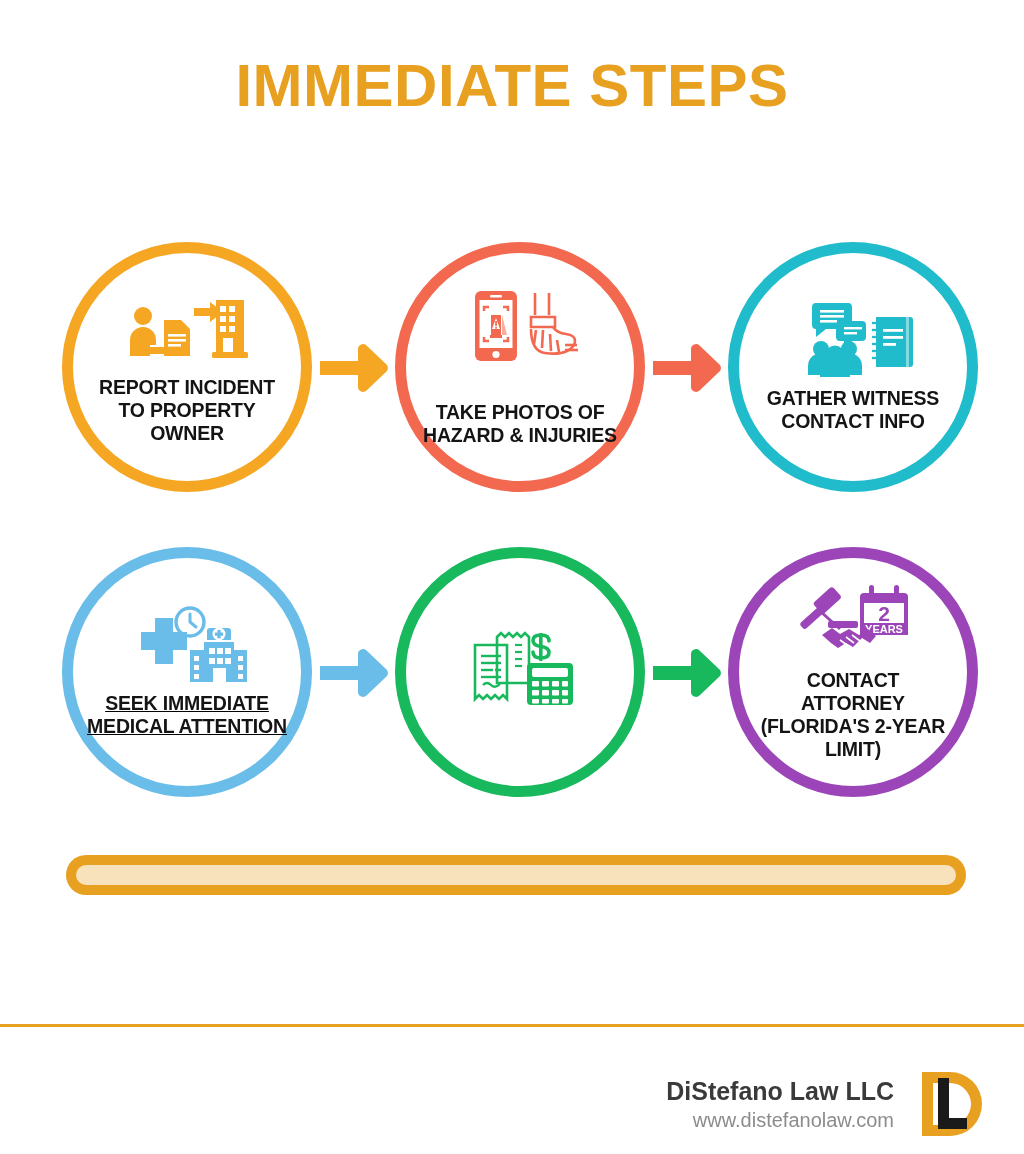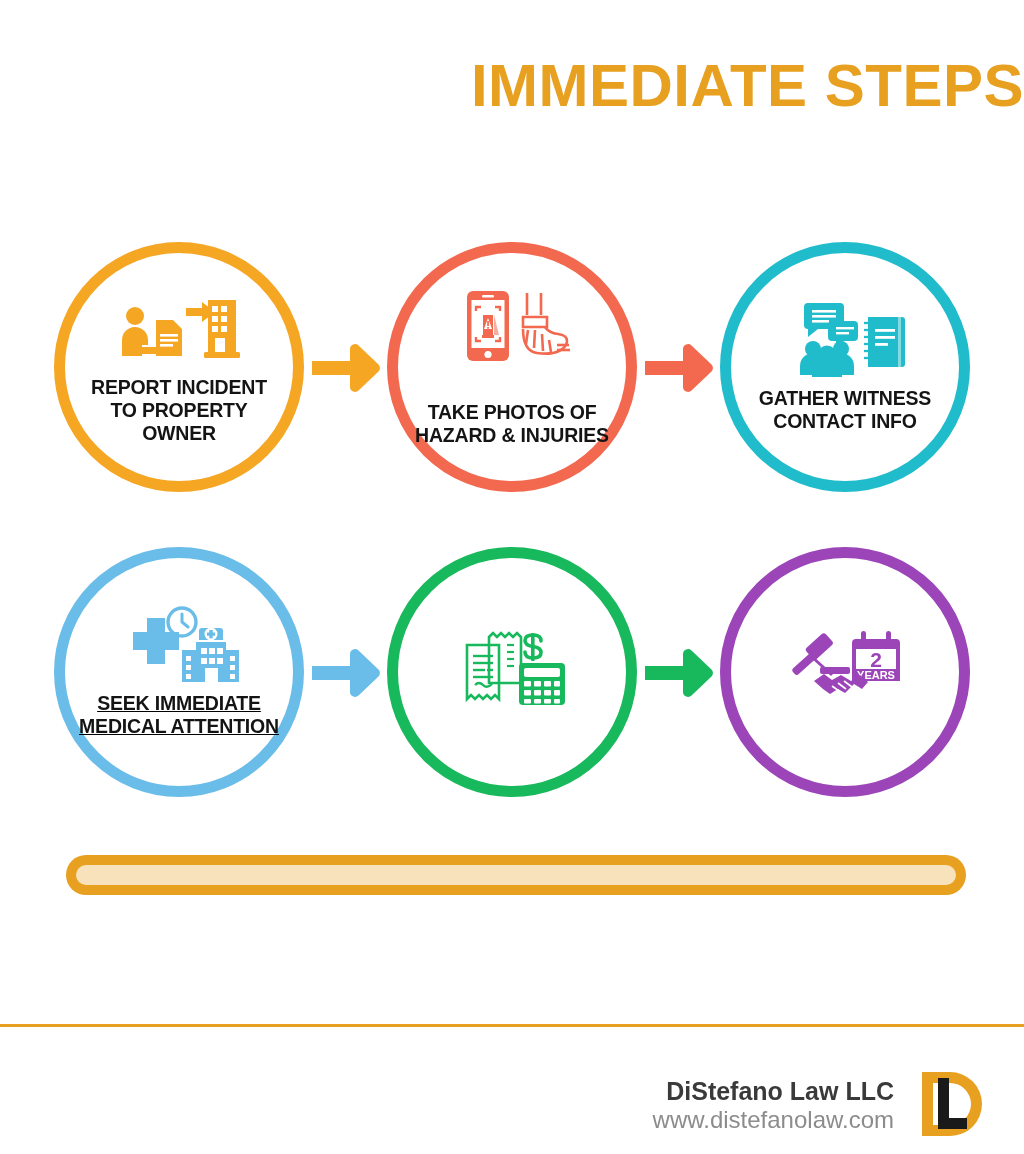--- a/index.html
+++ b/index.html
@@ -19,38 +19,38 @@
     height: 1154px;
     background: #ffffff;
   }
 
   
   .title-block {
     position: absolute;
     top: 52px;
     left: 0;
     width: 1024px;
-    text-align: right;
+    text-align: center;
   }
   .title-line {
     display: block;
     font-family: "Liberation Sans", sans-serif;
     font-weight: bold;
     font-size: 60px;
     line-height: 67px;
     letter-spacing: 0.5px;
     color: #E8A020;
     white-space: nowrap;
   }
 
   
   .grid {
     position: absolute;
     top: 242px;
-    left: 54px;
+    left: 62px;
     width: 916px;
     height: 560px;
   }
   .row {
     position: relative;
     height: 250px;
     display: flex;
     align-items: center;
     justify-content: space-between;
   }
@@ -154,21 +154,21 @@
     font-size: 25px;
     line-height: 31px;
     color: #3A3A3A;
     white-space: nowrap;
     text-align: right;
   }
   .firm-url {
     display: block;
     font-family: "Liberation Sans", sans-serif;
     font-weight: normal;
-    font-size: 24px;
+    font-size: 20px;
     line-height: 26px;
     color: #8C8C8C;
     white-space: nowrap;
   }
   .logo { width: 72px; height: 72px; }
   .logo svg { display: block; width: 100%; height: 100%; }
 </style>
 </head>
 <body>
 
@@ -418,20 +418,21 @@
               <text x="94" y="50" text-anchor="middle" font-family="Liberation Sans, sans-serif" font-size="11" font-weight="bold" fill="#ffffff">YEARS</text>
               <path d="M32 52 l10 -7 l8 6 l9 -5 l10 6 l9 -6 l8 7 l-6 7 l-8 -5 l-9 9 l-7 -4 l-8 5 l-7 -5 z"></path>
               <g stroke="#ffffff" stroke-width="1.6" fill="none">
                 <path d="M50 57 l7 5"></path>
                   <path d="M56 54 l8 6"></path>
                   <path d="M62 52 l8 6"></path>
               </g>
             </g>
           </svg>
         </div>
+        <div class="step-label">CONTACT ATTORNEY (FLORIDA'S 2-YEAR LIMIT)</div>
       </div>
     </div>
   </div>
 
   <div class="pill-bar">
     <div class="pill-bar-inner"></div>
   </div>
 
   <div class="footer-rule"></div>
 

